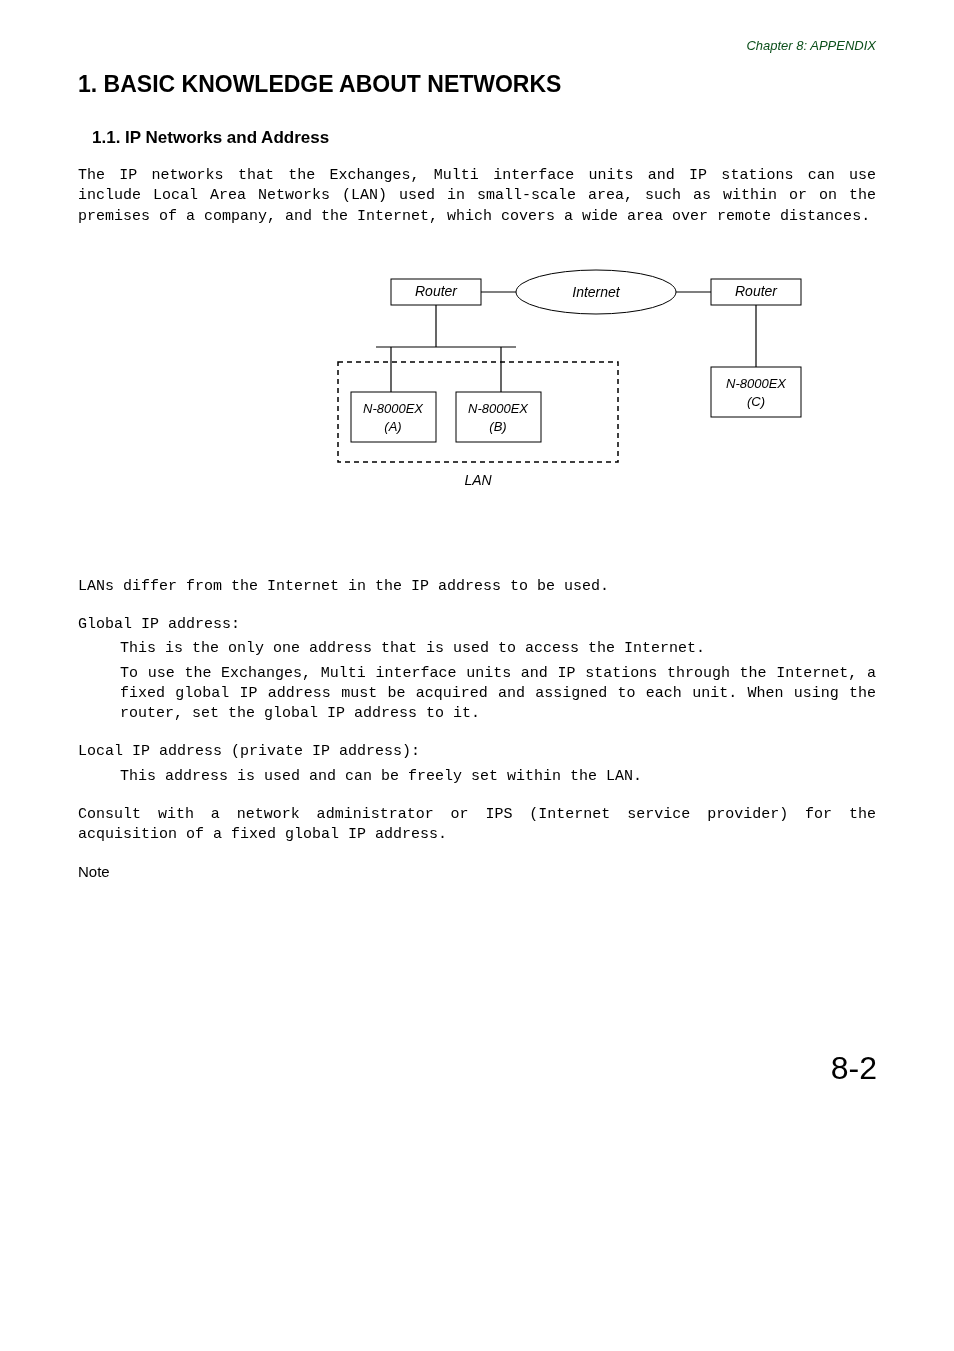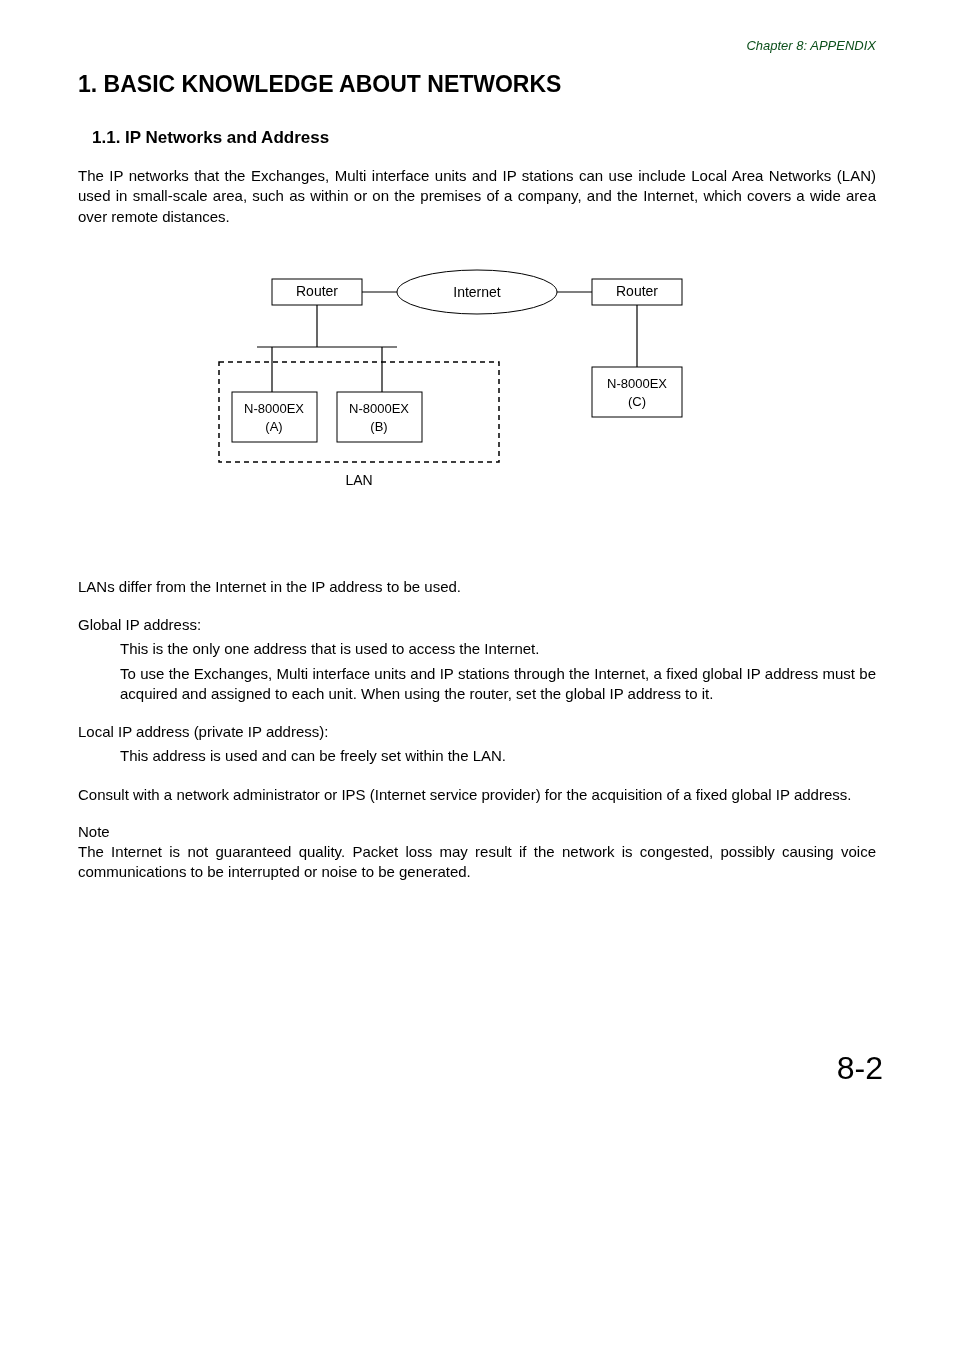--- a/index.html
+++ b/index.html
@@ -31,38 +31,40 @@
   h2 {
     font-size: 17px;
     font-weight: bold;
     margin: 0 0 18px 14px;
   }
   p {
     font-size: 15px;
     line-height: 1.35;
     margin: 0 0 4px 0;
     text-align: justify;
+    font-family: Liberation Mono, monospace;
   }
   .para-block { margin-bottom: 18px; }
   .indent-block {
     padding-left: 42px;
   }
   .diagram-wrap {
     display: flex;
-    justify-content: center;
+    justify-content: flex-end;
     margin: 40px 0 50px 0;
+    font-style: italic;
   }
   .note-label {
     font-weight: normal;
     font-size: 15px;
     margin-bottom: 2px;
   }
   .page-num {
     position: absolute;
-    right: 71px;
+    right: 77px;
     bottom: 38px;
     font-size: 32px;
     font-family: Arial, Helvetica, sans-serif;
   }
   svg { display: block; }
 </style>
 </head>
 <body>
 
 <div class="page">
@@ -135,16 +137,15 @@
       <p>This address is used and can be freely set within the LAN.</p>
     </div>
   </div>
 
 
   <div class="para-block">
     <p>Consult with a network administrator or IPS (Internet service provider) for the acquisition of a fixed global IP address.</p>
   </div>
 
   <div class="note-label">Note</div>
-  <p>The Internet is not guaranteed quality. Packet loss may result if the network is congested, possibly causing voice communications to be interrupted or noise to be generated.</p>
 
   <div class="page-num">8-2</div>
 </div>
 
 </body></html>

